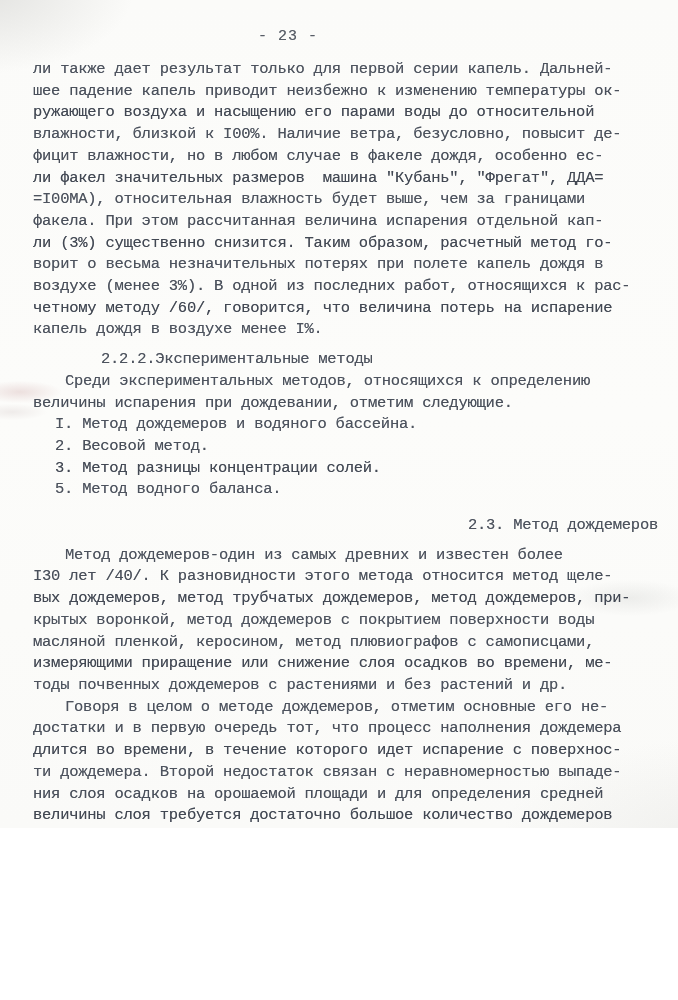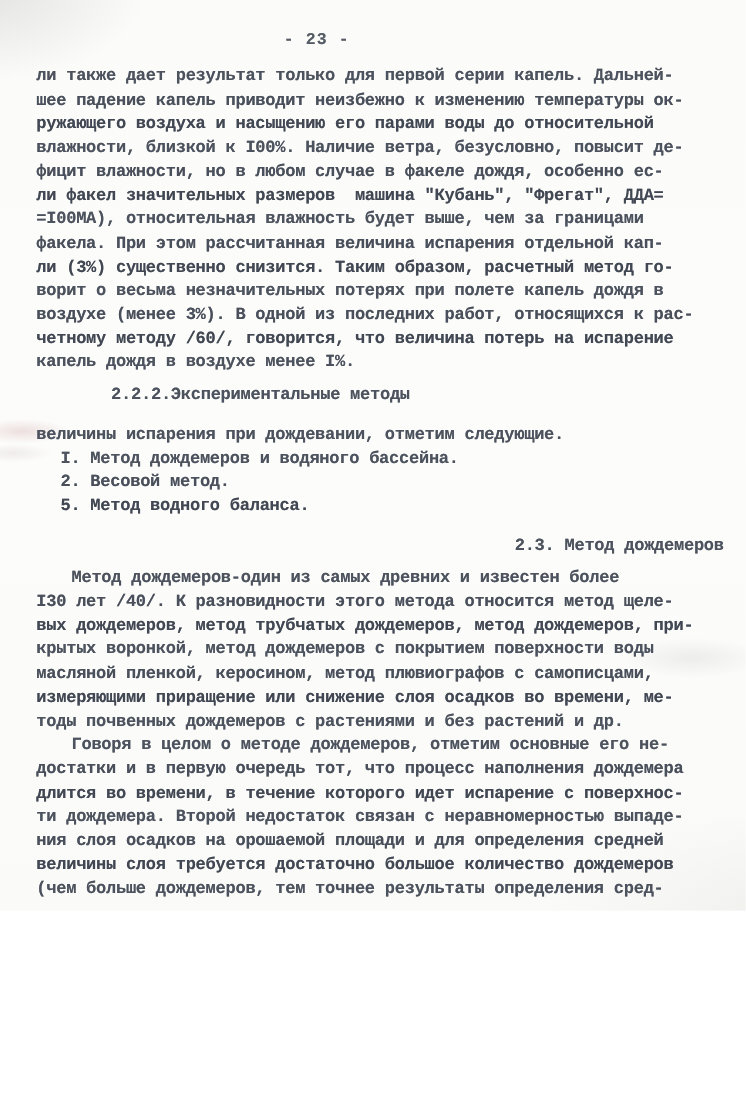--- a/index.html
+++ b/index.html
@@ -11,21 +11,20 @@
     position: relative;
     width: 678px;
     height: 828px;
     background:
       radial-gradient(ellipse 220px 120px at -20px -10px, rgba(168,168,165,0.30), rgba(168,168,165,0) 70%),
       radial-gradient(ellipse 300px 140px at 105% 101%, rgba(210,210,206,0.25), rgba(210,210,206,0) 70%),
       linear-gradient(180deg, #fbfbf9 0%, #fcfcfa 50%, #fafaf8 100%);
     overflow: hidden;
     font-family: "Liberation Mono", "DejaVu Sans Mono", monospace;
     color: #4a505b;
-    font-weight: bold;
   }
   .scan-texture {
     position: absolute;
     inset: 0;
     background:
       radial-gradient(ellipse 90px 26px at 630px 598px, rgba(170,172,170,0.18), rgba(170,172,170,0) 70%),
       radial-gradient(ellipse 60px 16px at 20px 392px,  rgba(196,150,150,0.28), rgba(196,150,150,0) 70%),
       radial-gradient(ellipse 50px 12px at 12px 412px,  rgba(180,160,160,0.18), rgba(180,160,160,0) 70%);
     pointer-events: none;
   }
@@ -53,21 +52,21 @@
     letter-spacing: -0.25px;
   }
   
   .para .line:nth-child(3n)   { color: #424853; }
   .para .line:nth-child(3n+1) { color: #4d535e; }
   .indent      { padding-left: 32px; }
   .list-indent { padding-left: 22px; }
   .h-222 {
     padding-left: 68px;
     margin-top: 8px;
-    margin-bottom: 14px;
+    margin-bottom: 0;
     color: #4d535e;
   }
   .h-23 {
     padding-left: 38px;
     margin-top: 14px;
     margin-bottom: 8px;
     color: #4d535e;
     text-align: right;
   }
 </style>
@@ -93,26 +92,28 @@
       <div class="line">ли (3%) существенно снизится. Таким образом, расчетный метод го-</div>
       <div class="line">ворит о весьма незначительных потерях при полете капель дождя в</div>
       <div class="line">воздухе (менее 3%). В одной из последних работ, относящихся к рас-</div>
       <div class="line">четному методу /60/, говорится, что величина потерь на испарение</div>
       <div class="line">капель дождя в воздухе менее I%.</div>
     </div>
 
     <div class="line h-222">2.2.2.Экспериментальные методы</div>
 
     <div class="para">
+      <div class="line indent">Среди экспериментальных методов, относящихся к определению</div>
       <div class="line">величины испарения при дождевании, отметим следующие.</div>
     </div>
 
     <div class="para">
       <div class="line list-indent">I. Метод дождемеров и водяного бассейна.</div>
       <div class="line list-indent">2. Весовой метод.</div>
+      <div class="line list-indent">3. Метод разницы концентрации солей.</div>
       <div class="line list-indent">5. Метод водного баланса.</div>
     </div>
 
 
     <div class="line h-23">2.3. Метод дождемеров</div>
 
     <div class="para">
       <div class="line indent">Метод дождемеров-один из самых древних и известен более</div>
       <div class="line">I30 лет /40/. К разновидности этого метода относится метод щеле-</div>
       <div class="line">вых дождемеров, метод трубчатых дождемеров, метод дождемеров, при-</div>

